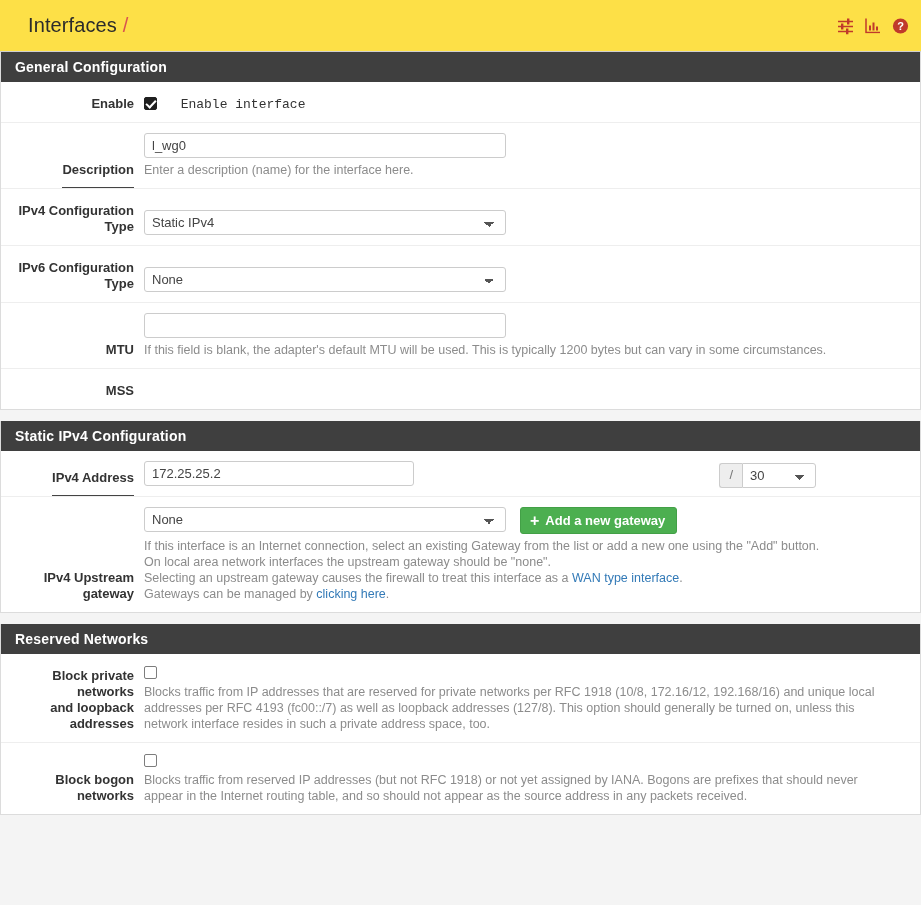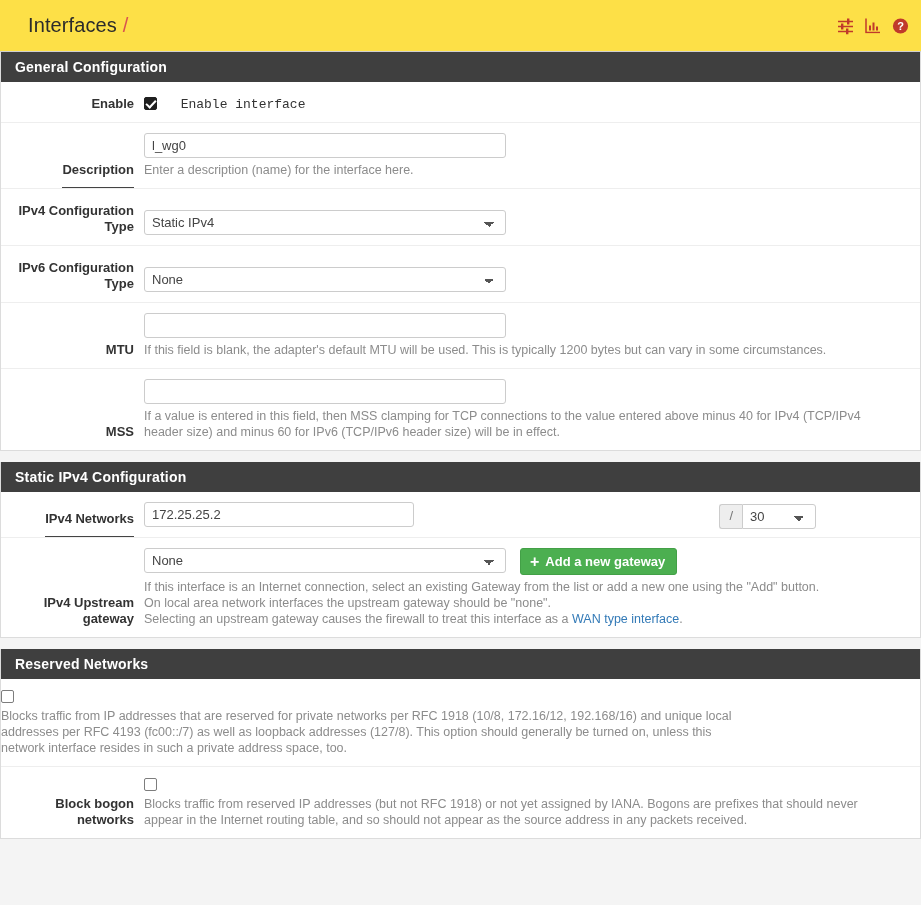--- a/index.html
+++ b/index.html
@@ -262,37 +262,33 @@
       <div class="form-row">
         <div class="row-label">MTU</div>
         <div class="row-field">
           <input class="ff" type="text" style="">
           <div class="help-text">If this field is blank, the adapter's default MTU will be used. This is typically 1200 bytes but can vary in some circumstances.</div>
         </div>
       </div>
 
       <div class="form-row last">
         <div class="row-label">MSS</div>
-        <div class="row-field">
-          <input class="ff" type="text" style="">
-          <div class="help-text">If a value is entered in this field, then MSS clamping for TCP connections to the value entered above minus 40 for IPv4 (TCP/IPv4 header size) and minus 60 for IPv6 (TCP/IPv6 header size) will be in effect.</div>
-        </div>
       </div>
 
     </div>
   </div>
 
   <div class="spacer"></div>
 
   <div class="panel">
     <div class="panel-heading">Static IPv4 Configuration</div>
     <div class="panel-body">
 
       <div class="form-row">
-        <div class="row-label req"><span class="u">IPv4 Networks</span></div>
+        <div class="row-label req"><span class="u">IPv4 Address</span></div>
         <div class="row-field">
           <input class="ff" type="text" style="width: 270px;" value="172.25.25.2">
           <span class="prefix-group">
             <span class="prefix-addon">/</span>
             <select class="ff prefix-select">
               <option>30</option>
             </select>
           </span>
         </div>
       </div>
@@ -306,34 +302,39 @@
             </select>
             <button class="btn-green">
               <span class="plus-ico">+</span>
               <span>Add a new gateway</span>
             </button>
           </div>
           <div class="help-text" style="max-width:760px">
             <div>If this interface is an Internet connection, select an existing Gateway from the list or add a new one using the "Add" button.</div>
             <div>On local area network interfaces the upstream gateway should be "none".</div>
             <div><span>Selecting an upstream gateway causes the firewall to treat this interface as a </span><a href="#">WAN type interface</a><span>.</span></div>
+            <div><span>Gateways can be managed by </span><a href="#">clicking here</a><span>.</span></div>
           </div>
         </div>
       </div>
 
     </div>
   </div>
 
   <div class="spacer"></div>
 
   <div class="panel">
     <div class="panel-heading">Reserved Networks</div>
     <div class="panel-body">
 
       <div class="form-row">
+        <div class="row-label">
+          <div>Block private networks</div>
+          <div>and loopback addresses</div>
+        </div>
         <div class="row-field">
           <span class="cb"></span>
           <div class="help-text" style="max-width:748px">Blocks traffic from IP addresses that are reserved for private networks per RFC 1918 (10/8, 172.16/12, 192.168/16) and unique local addresses per RFC 4193 (fc00::/7) as well as loopback addresses (127/8). This option should generally be turned on, unless this network interface resides in such a private address space, too.</div>
         </div>
       </div>
 
       <div class="form-row last">
         <div class="row-label">Block bogon networks</div>
         <div class="row-field">
           <span class="cb"></span>

